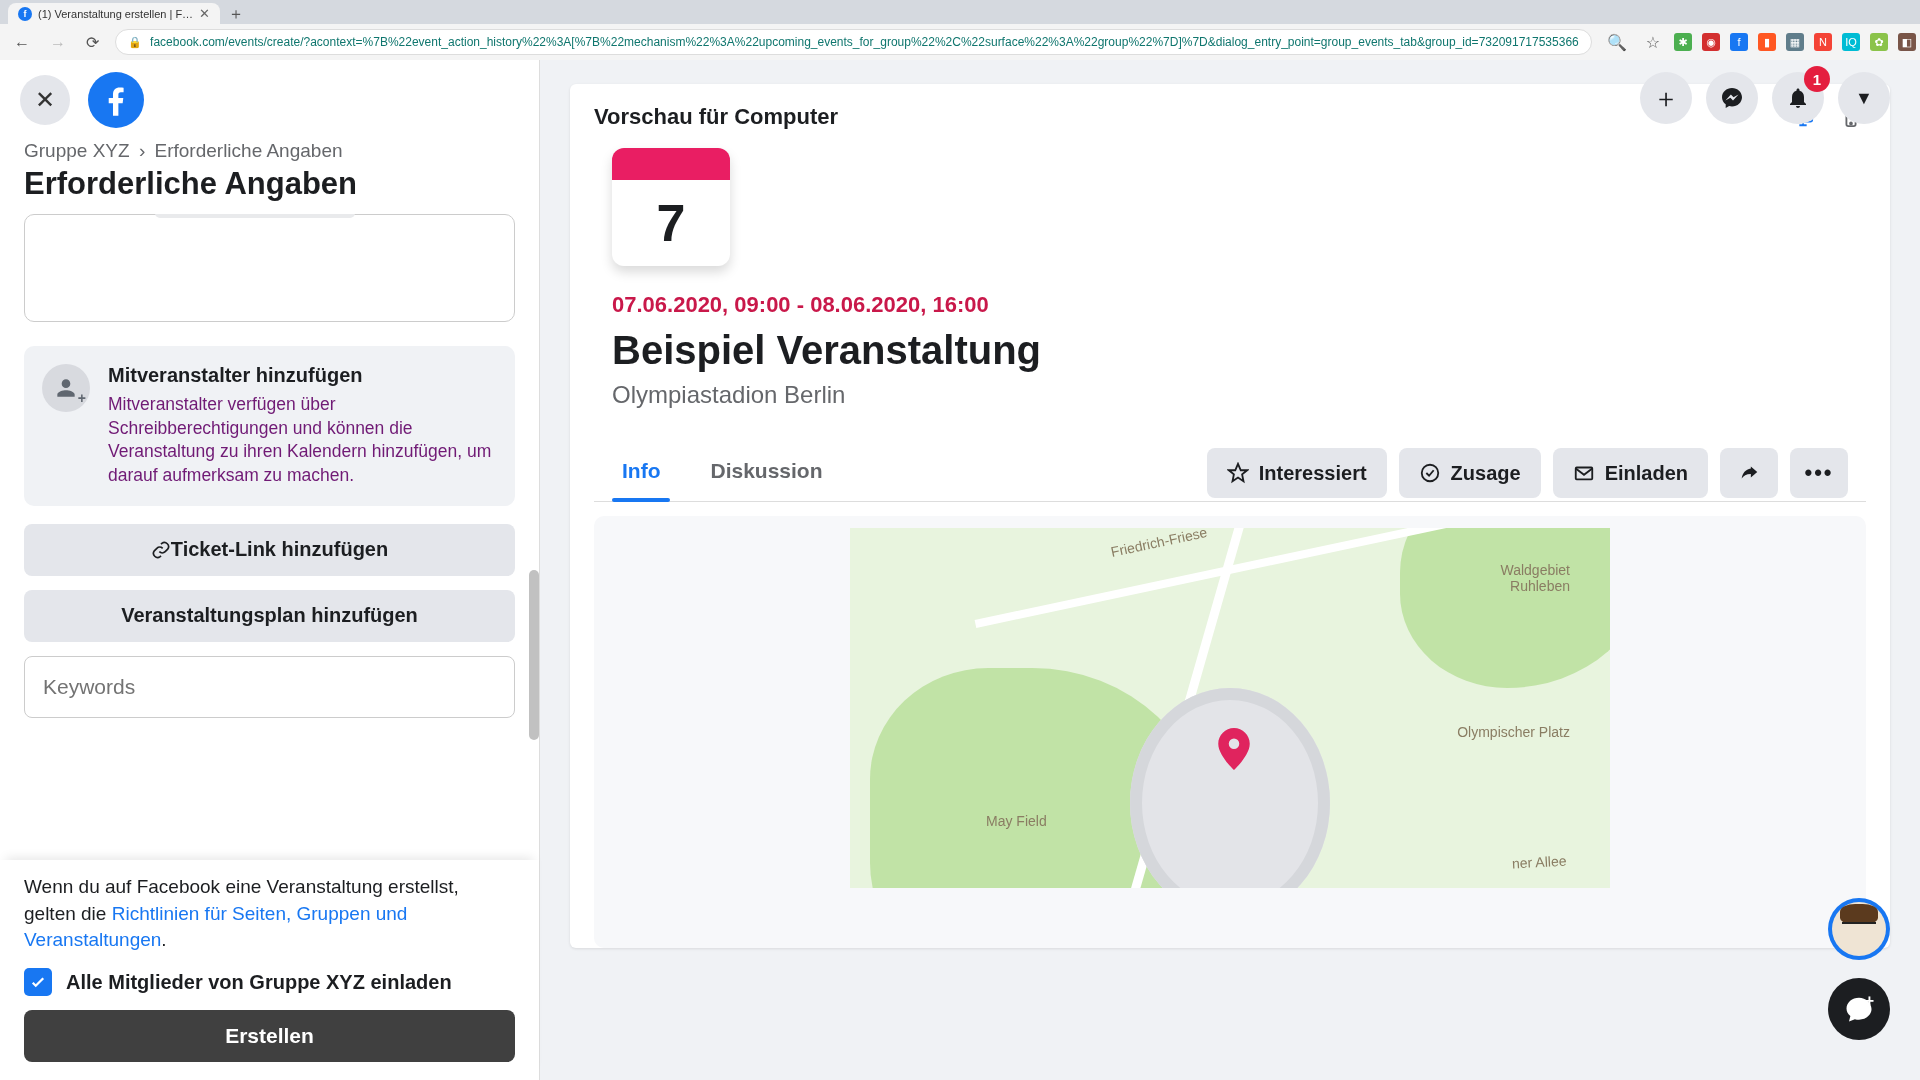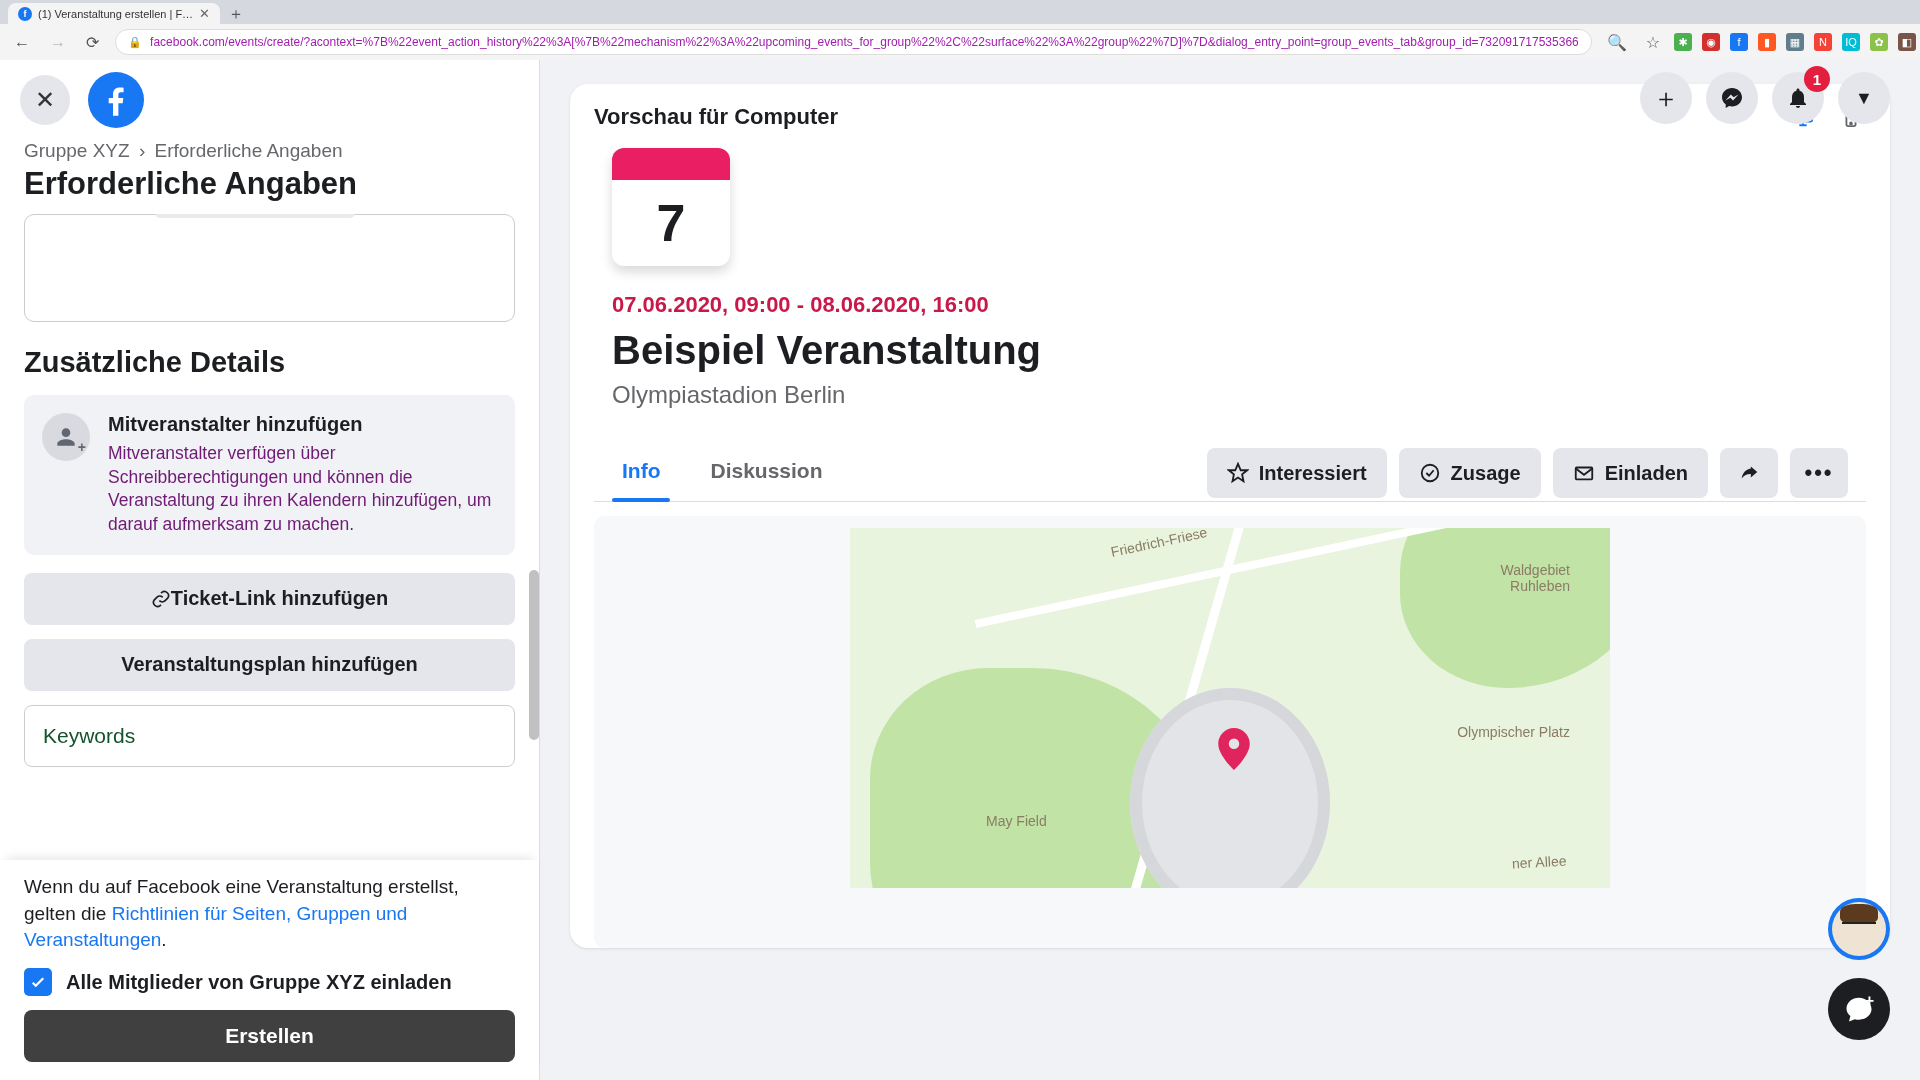--- a/index.html
+++ b/index.html
@@ -10,21 +10,21 @@
 .tab-bar { height: 24px; display: flex; align-items: flex-end; padding-left: 8px; gap: 4px; background: #d5d9df; }
 .tab { background: #f4f4f4; border-radius: 8px 8px 0 0; padding: 3px 10px; display: flex; align-items: center; gap: 6px; font-size: 11px; color: #333; min-width: 170px; }
 .tab .favicon { width: 14px; height: 14px; background: #1877f2; border-radius: 50%; display: flex; align-items: center; justify-content: center; color: #fff; font-weight: bold; font-size: 9px; }
 .tab .close { margin-left: auto; color: #666; cursor: pointer; font-size: 13px; }
 .new-tab { width: 24px; height: 20px; display: flex; align-items: center; justify-content: center; color: #555; font-size: 16px; cursor: pointer; }
 .addr-bar { height: 36px; background: #f4f4f4; display: flex; align-items: center; padding: 0 10px; gap: 12px; }
 .nav-arrow { color: #555; font-size: 16px; padding: 0 4px; cursor: pointer; }
 .nav-arrow.disabled { color: #bbb; }
 .url-pill { flex: 1; background: #fff; border-radius: 14px; height: 26px; display: flex; align-items: center; padding: 0 12px; gap: 8px; font-size: 12px; color: #555; border: 1px solid #ddd; }
 .url-pill .lock { font-size: 11px; }
-.url-pill .url-text { flex: 1; overflow: hidden; white-space: nowrap; text-overflow: ellipsis; color: #a21caf; }
+.url-pill .url-text { flex: 1; overflow: hidden; white-space: nowrap; text-overflow: ellipsis; color: #0f766e; }
 .ext-icons { display: flex; gap: 10px; align-items: center; }
 .ext-icon { width: 18px; height: 18px; border-radius: 3px; display: flex; align-items: center; justify-content: center; font-size: 11px; color: #fff; }
 
 
 .app-area { height: calc(1080px - 60px); display: flex; position: relative; background: #f0f2f5; }
 
 
 .sidebar { width: 540px; background: #fff; display: flex; flex-direction: column; border-right: 1px solid #ddd; position: relative; height: 100%; }
 .sidebar-header { display: flex; align-items: center; gap: 18px; padding: 12px 20px; }
 .close-circle { width: 50px; height: 50px; background: #e4e6eb; border-radius: 50%; display: flex; align-items: center; justify-content: center; font-size: 24px; color: #333; cursor: pointer; }
@@ -38,34 +38,34 @@
 .placeholder-top::before { content: ""; position: absolute; top: -15px; left: 130px; width: 200px; height: 18px; background: #e9eaec; border-radius: 5px; }
 .zus-title { font-size: 29px; font-weight: 800; color: #1c1e21; margin-bottom: 16px; }
 .coorg-card { background: #f0f2f5; border-radius: 10px; padding: 18px; display: flex; gap: 18px; margin-bottom: 18px; }
 .coorg-icon { width: 48px; height: 48px; border-radius: 50%; background: #d8dadf; display: flex; align-items: center; justify-content: center; flex-shrink: 0; position: relative; }
 .coorg-icon svg { width: 26px; height: 26px; fill: #606770; }
 .coorg-plus { position: absolute; right: 4px; bottom: 6px; font-size: 14px; color: #606770; font-weight: bold; }
 .coorg-body h3 { font-size: 20px; font-weight: 700; color: #1c1e21; margin-bottom: 6px; }
 .coorg-body p { font-size: 17.5px; color: #701a75; line-height: 1.35; }
 .sec-button { width: 100%; background: #e4e6eb; border: none; border-radius: 8px; height: 52px; font-size: 20px; font-weight: 600; color: #1c1e21; display: flex; align-items: center; justify-content: center; gap: 0; margin-bottom: 14px; cursor: pointer; }
 .sec-button svg { width: 20px; height: 20px; }
-.kw-input { width: 100%; border: 1px solid #ccc; border-radius: 8px; height: 62px; padding: 0 18px; font-size: 21px; color: #14532d; display: flex; align-items: center; overflow: hidden; }
+.kw-input { width: 100%; border: 1px solid #ccc; border-radius: 8px; height: 62px; padding: 0 18px; font-size: 21px; color: #737373; display: flex; align-items: center; overflow: hidden; }
 .sidebar-footer { padding: 14px 24px 18px 24px; border-top: 0; background: #fff; box-shadow: 0 -8px 10px -6px rgba(0,0,0,0.1); }
 .policy-text { font-size: 19px; line-height: 1.4; color: #1c1e21; margin-bottom: 14px; }
 .policy-text a { color: #1877f2; text-decoration: none; }
 .check-row { display: flex; align-items: center; gap: 14px; margin-bottom: 14px; }
 .checkbox { width: 28px; height: 28px; border-radius: 5px; background: #1877f2; display: flex; align-items: center; justify-content: center; }
 .checkbox svg { width: 18px; height: 18px; stroke: #fff; stroke-width: 3; fill: none; }
 .check-label { font-size: 20px; font-weight: 700; color: #1c1e21; }
 .primary-btn { width: 100%; height: 52px; background: #404040; color: #fff; font-size: 21px; font-weight: 600; border: none; border-radius: 8px; cursor: pointer; }
 .scrollbar-fake { position: absolute; right: 0; top: 510px; width: 10px; height: 170px; background: #c1c1c1; border-radius: 5px; }
 
 
 .right-area { flex: 1; padding: 24px 30px; position: relative; }
-.preview-card { background: #fff; border-radius: 18px; box-shadow: 0 1px 3px rgba(0,0,0,0.1); padding: 20px 24px 0 24px; height: 864px; display: flex; flex-direction: column; }
+.preview-card { background: #fff; border-radius: 6px; box-shadow: 0 1px 3px rgba(0,0,0,0.1); padding: 20px 24px 0 24px; height: 864px; display: flex; flex-direction: column; }
 .preview-header { display: flex; justify-content: space-between; align-items: center; margin-bottom: 18px; }
 .preview-title { font-size: 22px; font-weight: 700; color: #1c1e21; }
 .device-toggle { display: flex; gap: 18px; }
 .dev-icon { width: 30px; height: 24px; display: flex; align-items: center; justify-content: center; cursor: pointer; }
 .dev-icon svg { width: 26px; height: 22px; stroke: #65676b; fill: none; stroke-width: 2; }
 .dev-icon.active svg { stroke: #1877f2; }
 .event-block { padding: 0 18px; }
 .cal-badge { width: 118px; border-radius: 12px; overflow: hidden; box-shadow: 0 6px 12px rgba(0,0,0,0.15); margin-bottom: 26px; background: #fff; }
 .cal-badge-top { height: 32px; background: #e91e63; }
 .cal-badge-day { height: 86px; display: flex; align-items: center; justify-content: center; font-size: 52px; font-weight: 700; color: #1c1e21; }
@@ -164,21 +164,20 @@
     </div>
     <div class="breadcrumb">
       <span>Gruppe XYZ</span>
       <span class="chev">›</span>
       <span>Erforderliche Angaben</span>
     </div>
     <h1 class="sidebar-title">Erforderliche Angaben</h1>
 
     <div class="scroll-region">
       <div class="placeholder-top"></div>
-      <h2 class="zus-title">Zusätzliche Details</h2>
       <div class="coorg-card">
         <div class="coorg-icon">
           <svg viewBox="0 0 24 24">
               <path d="M12 12c2.2 0 4-1.8 4-4s-1.8-4-4-4-4 1.8-4 4 1.8 4 4 4zm0 2c-2.7 0-8 1.3-8 4v2h16v-2c0-2.7-5.3-4-8-4z"></path>
             </svg>
           <span class="coorg-plus">+</span>
         </div>
         <div class="coorg-body">
           <h3>Mitveranstalter hinzufügen</h3>
           <p>Mitveranstalter verfügen über Schreibberechtigungen und können die Veranstaltung zu ihren Kalendern hinzufügen, um darauf aufmerksam zu machen.</p>

